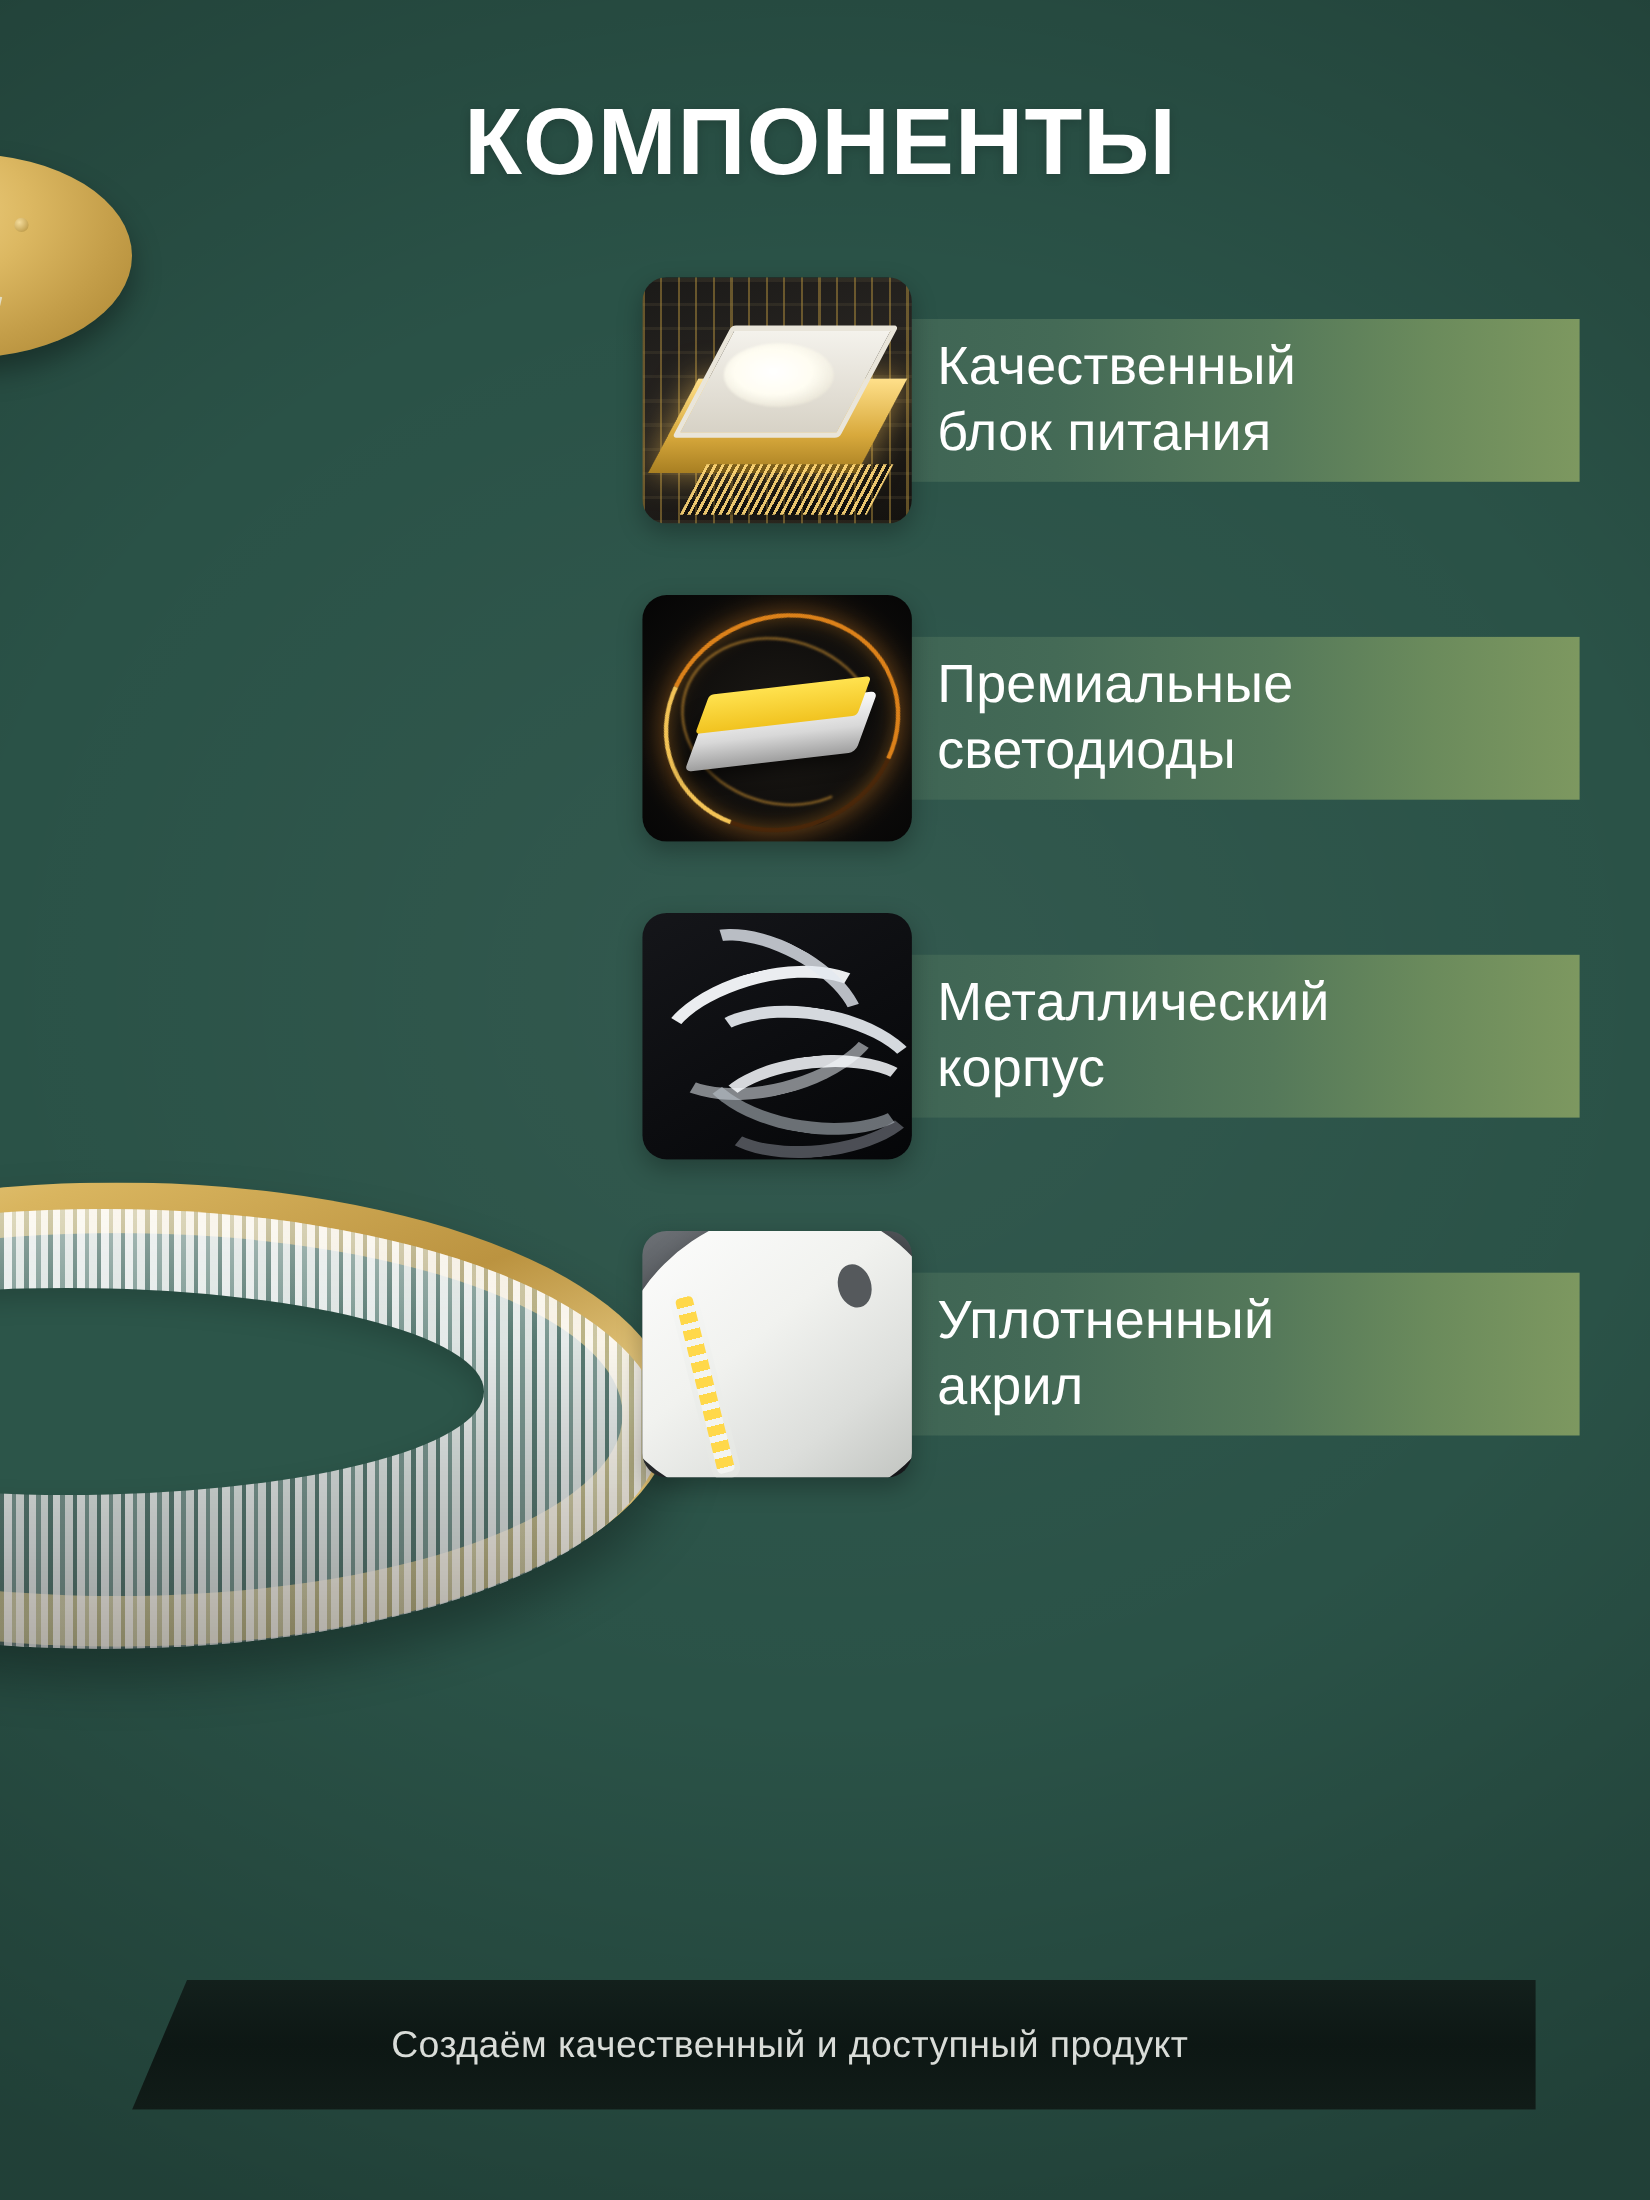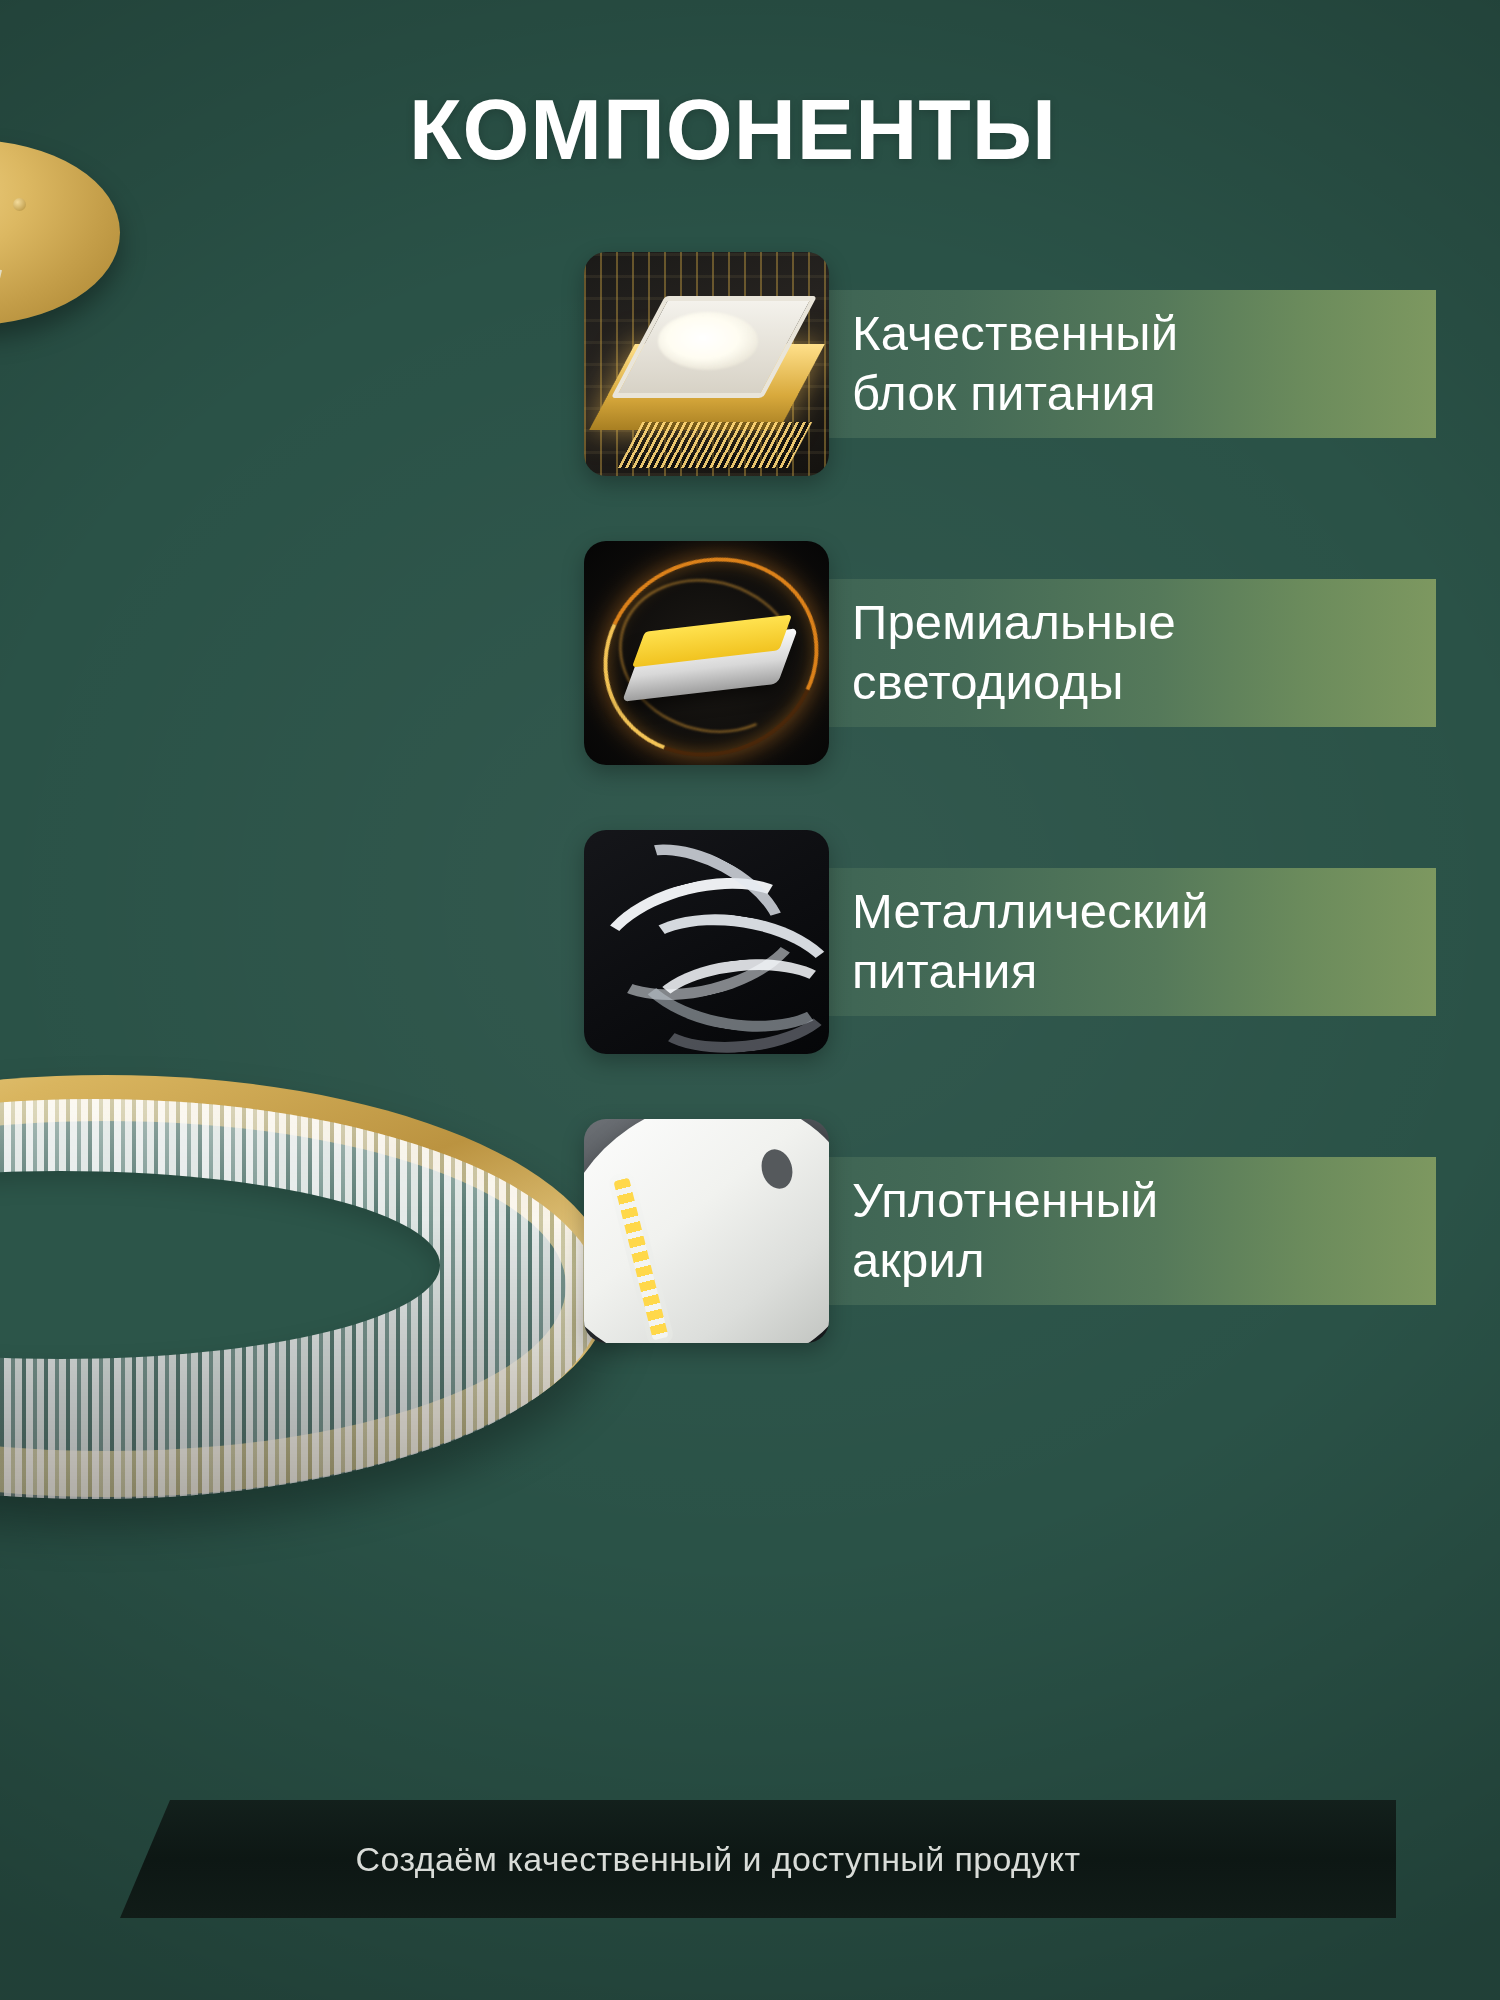--- a/index.html
+++ b/index.html
@@ -16,23 +16,23 @@
     background-color:#2a5247;
   }
   .bg-vign{
     position:absolute;inset:0;
     background:radial-gradient(ellipse 1400px 1200px at 50% 45%, rgba(255,255,255,0.045) 0%, rgba(0,0,0,0.0) 55%, rgba(0,0,0,0.22) 100%);
     pointer-events:none;
   }
 
   
   .title{
-    position:absolute;left:383px;top:86px;width:700px;
+    position:absolute;left:422px;top:86px;width:700px;
     font-size:86px;font-weight:bold;color:#ffffff;letter-spacing:1px;
-    line-height:1.0;text-align:center;
+    line-height:1.0;
     text-shadow:0 2px 10px rgba(0,0,0,0.18);
     white-space:nowrap;
   }
 
   
   .chandelier{position:absolute;left:-180px;top:120px;width:740px;height:1340px;}
   .canopy{
     position:absolute;left:0px;top:20px;width:300px;height:185px;
     border-radius:50%;
     background:
@@ -237,21 +237,21 @@
         <div class="swirl"></div>
         <div class="swirl2"></div>
         <div class="ledbody"></div>
         <div class="ledtop"></div>
       </div>
     </div>
 
     <div class="card">
       <div class="panel">
         <div class="label">Металлический
-питания</div>
+корпус</div>
       </div>
       <div class="thumb t3">
         <div class="blade b1"></div>
         <div class="blade b2"></div>
         <div class="blade b3"></div>
         <div class="blade b4"></div>
       </div>
     </div>
 
     <div class="card">

